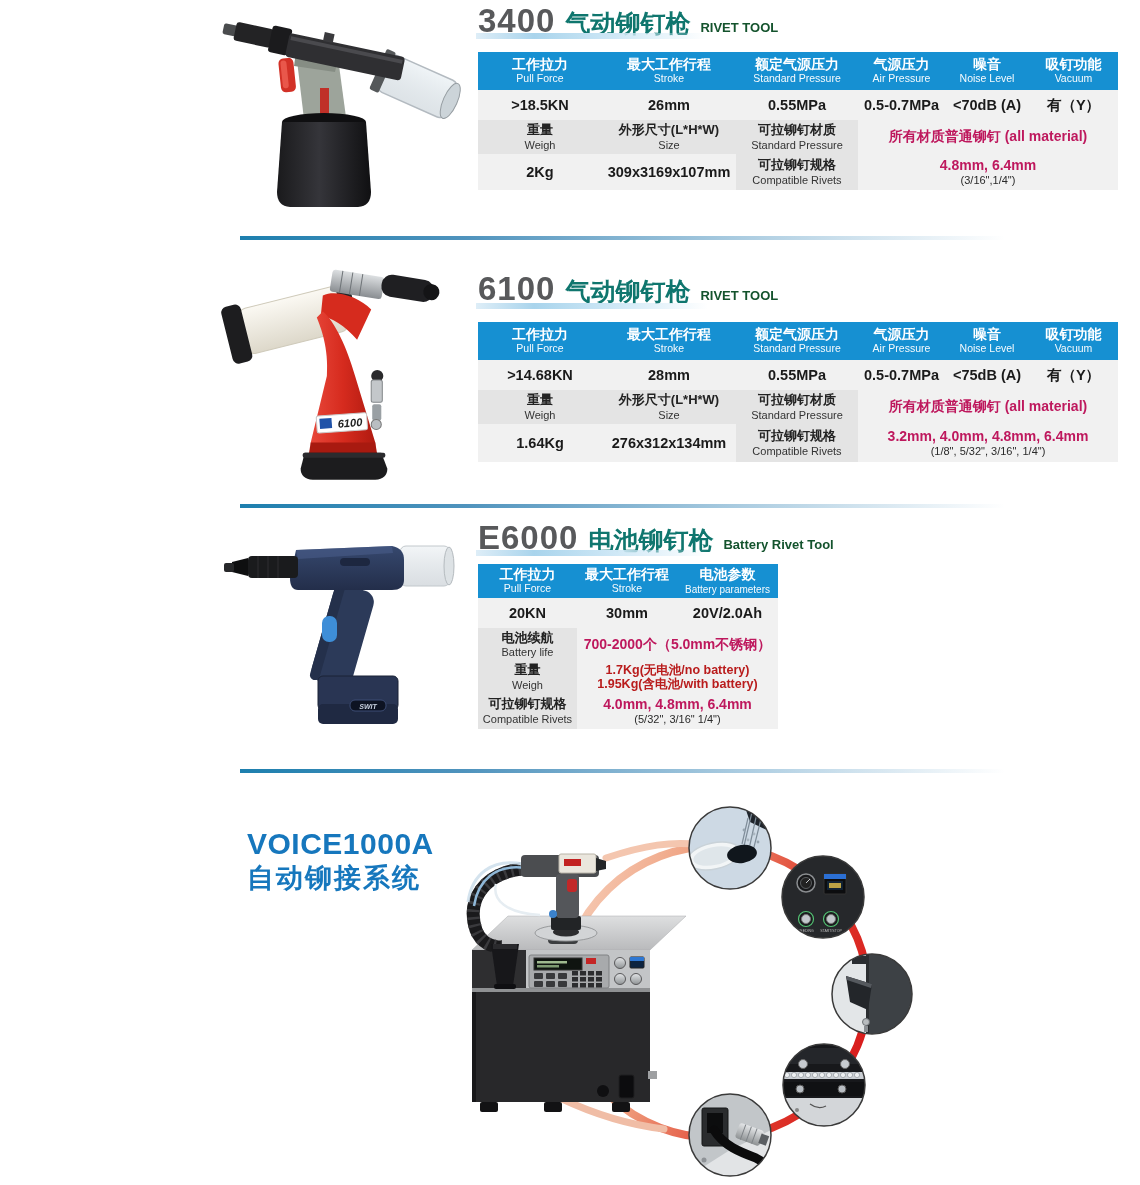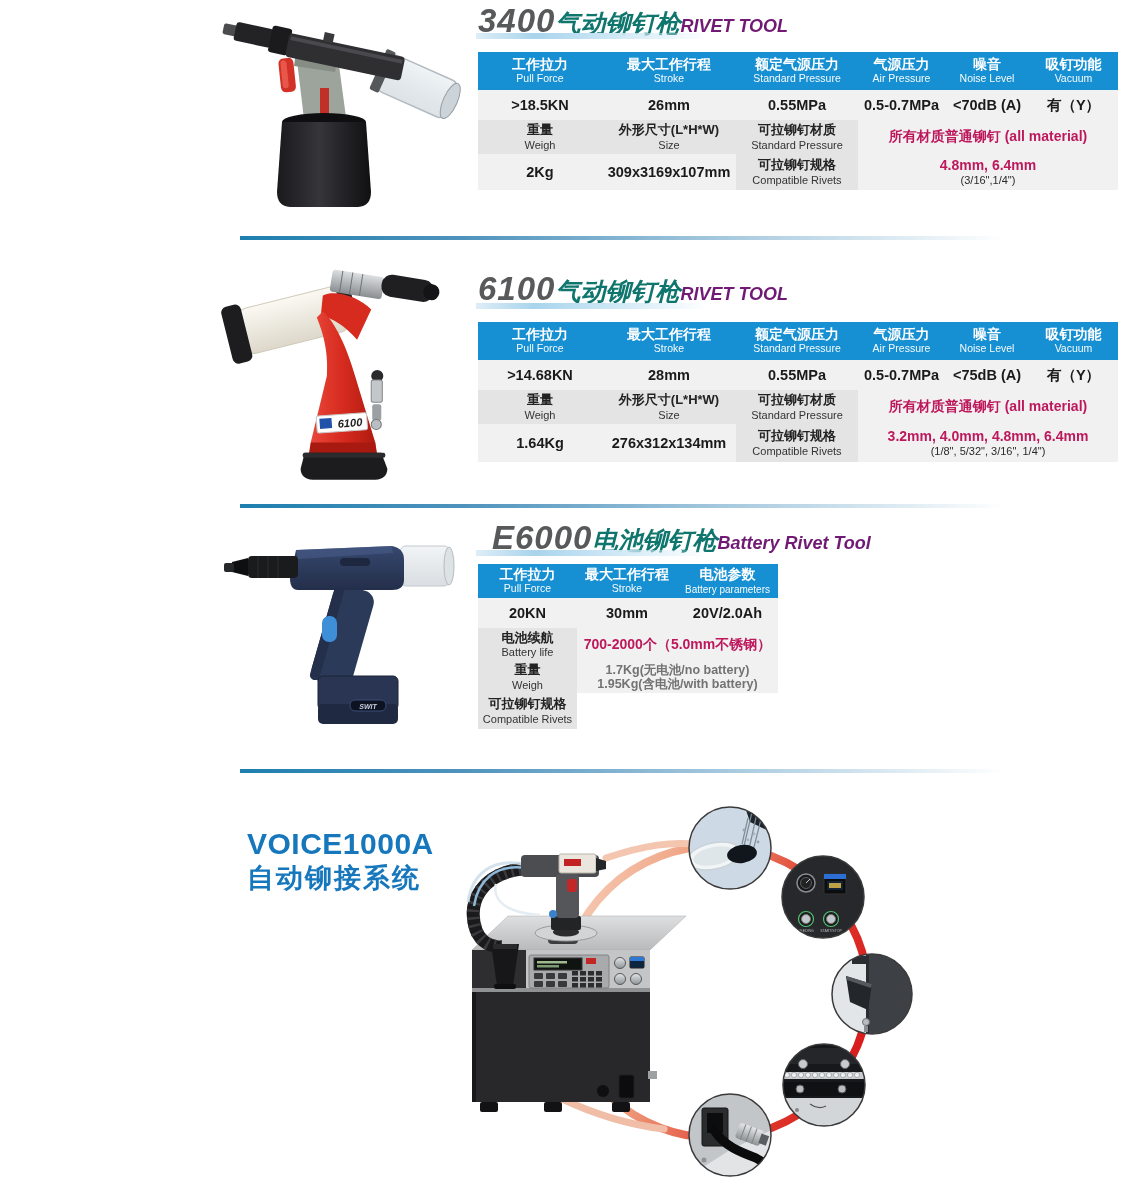--- a/index.html
+++ b/index.html
@@ -1,45 +1,45 @@
 <!DOCTYPE html>
 <html><head>
 <meta charset="utf-8">
 <style>
   html,body{margin:0;padding:0;background:#fff;}
   .canvas{position:relative;width:1140px;height:1185px;background:#ffffff;overflow:hidden;
           font-family:"Liberation Sans","DejaVu Sans",sans-serif;}
   .abs{position:absolute;}
   .divider{position:absolute;left:240px;width:900px;height:4px;
            background:linear-gradient(90deg,#1d7fae 0%,#4f93bd 25%,#a9cbe0 55%,rgba(255,255,255,0) 85%);}
-  .sec-title{position:absolute;display:flex;align-items:baseline;color:#58595b;font-style:italic;white-space:nowrap;}
+  .sec-title{position:absolute;display:flex;align-items:baseline;gap:10px;color:#58595b;white-space:nowrap;}
   .sec-title .model{font-size:33px;font-weight:700;letter-spacing:1px;}
   .sec-title .tzh{font-size:25px;font-weight:600;color:#0f766e;}
-  .sec-title .ten{font-size:18px;font-weight:700;color:#701a75;}
+  .sec-title .ten{font-size:13px;font-weight:700;color:#14532d;}
   .title-underline{position:absolute;width:232px;height:6px;
            background:linear-gradient(90deg,rgba(160,205,233,.35),#a9d4ec 25%,#cfe8f6 60%,rgba(255,255,255,0));}
   .spec-table{position:absolute;display:grid;gap:0;}
   .t6{grid-template-columns:124px 134px 122px 87px 84px 89px;}
   .rows3400{grid-template-rows:38px 30px 34px 36px;}
   .rows6100{grid-template-rows:38px 30px 34px 38px;}
   .t3{grid-template-columns:99px 100px 101px;}
   .rowsE{grid-template-rows:34px 30px 33px 32px 36px;}
   .cell{display:flex;flex-direction:column;align-items:center;justify-content:center;text-align:center;line-height:1.12;}
   .cell.head{background:#1690d2;color:#fff;}
   .cell.head .zh{font-size:14px;font-weight:700;}
   .cell.head .en{font-size:10.5px;font-weight:400;opacity:.96;margin-top:1px;}
   .cell.val{background:#f1f1f1;color:#1a1a1a;font-size:14.5px;font-weight:700;}
   .cell.lab{background:#e4e4e4;}
   .cell.lab .zh{font-size:13px;font-weight:700;color:#222;}
   .cell.lab .en{font-size:11px;font-weight:400;color:#333;margin-top:1px;}
   .sp46{grid-column:4/7;}
   .sp24{grid-column:2/4;}
   .vmain{font-size:14px;font-weight:700;color:#be185d;}
   .vsub{font-size:11px;font-weight:400;color:#2a2a2a;margin-top:1px;}
-  .vline{font-size:12.5px;font-weight:700;color:#737373;}
+  .vline{font-size:12.5px;font-weight:700;color:#b91c1c;}
   .voice-title{position:absolute;left:247px;top:826px;color:#1677bd;line-height:1.2;}
   .voice-title .l1{font-size:30px;font-weight:700;letter-spacing:.5px;}
   .voice-title .l2{font-size:27px;font-weight:700;letter-spacing:2px;}
 </style>
 </head>
 <body>
 
 <div class="canvas">
 
   <svg class="abs" style="left:222px;top:0;width:245px;height:218px" viewBox="0 0 245 218">
@@ -310,21 +310,21 @@
       <rect x="2" y="43" width="10" height="9" rx="2" fill="#27282a"></rect>
     </g>
     <g>
       <rect x="96" y="156" width="80" height="34" rx="5" fill="#293553" stroke="#1b2336"></rect>
       <rect x="96" y="184" width="80" height="20" rx="5" fill="#1f2942"></rect>
       <rect x="128" y="180" width="36" height="11" rx="5" fill="#0d1322" stroke="#3d4d74"></rect>
       <text x="146" y="189" font-size="7" font-style="italic" font-weight="bold" fill="#c9d2e0" text-anchor="middle">SWIT</text>
     </g>
   </svg>
 
-  <div class="sec-title" style="left:492px;top:519px">
+  <div class="sec-title" style="left:478px;top:519px">
     <span class="model">E6000</span>
     <span class="tzh">电池铆钉枪</span>
     <span class="ten">Battery Rivet Tool</span>
   </div>
   <div class="title-underline" style="left:476px;top:550px"></div>
 
   <div class="spec-table t3 rowsE" style="left:478px;top:564px">
     <div class="cell head">
         <div class="zh">工作拉力</div>
         <div class="en">Pull Force</div>
@@ -355,20 +355,24 @@
         <div class="en">Weigh</div>
       </div>
     <div class="cell val sp24">
         <div class="vline">1.7Kg(无电池/no battery)</div>
         <div class="vline">1.95Kg(含电池/with battery)</div>
       </div>
 
     <div class="cell lab">
         <div class="zh">可拉铆钉规格</div>
         <div class="en">Compatible Rivets</div>
+      </div>
+    <div class="cell val sp24">
+        <div class="vmain">4.0mm, 4.8mm, 6.4mm</div>
+        <div class="vsub">(5/32", 3/16" 1/4")</div>
       </div>
   </div>
 
   <div class="divider" style="top:769px"></div>
 
   <div class="voice-title">
     <div class="l1">VOICE1000A</div>
     <div class="l2">自动铆接系统</div>
   </div>
 

